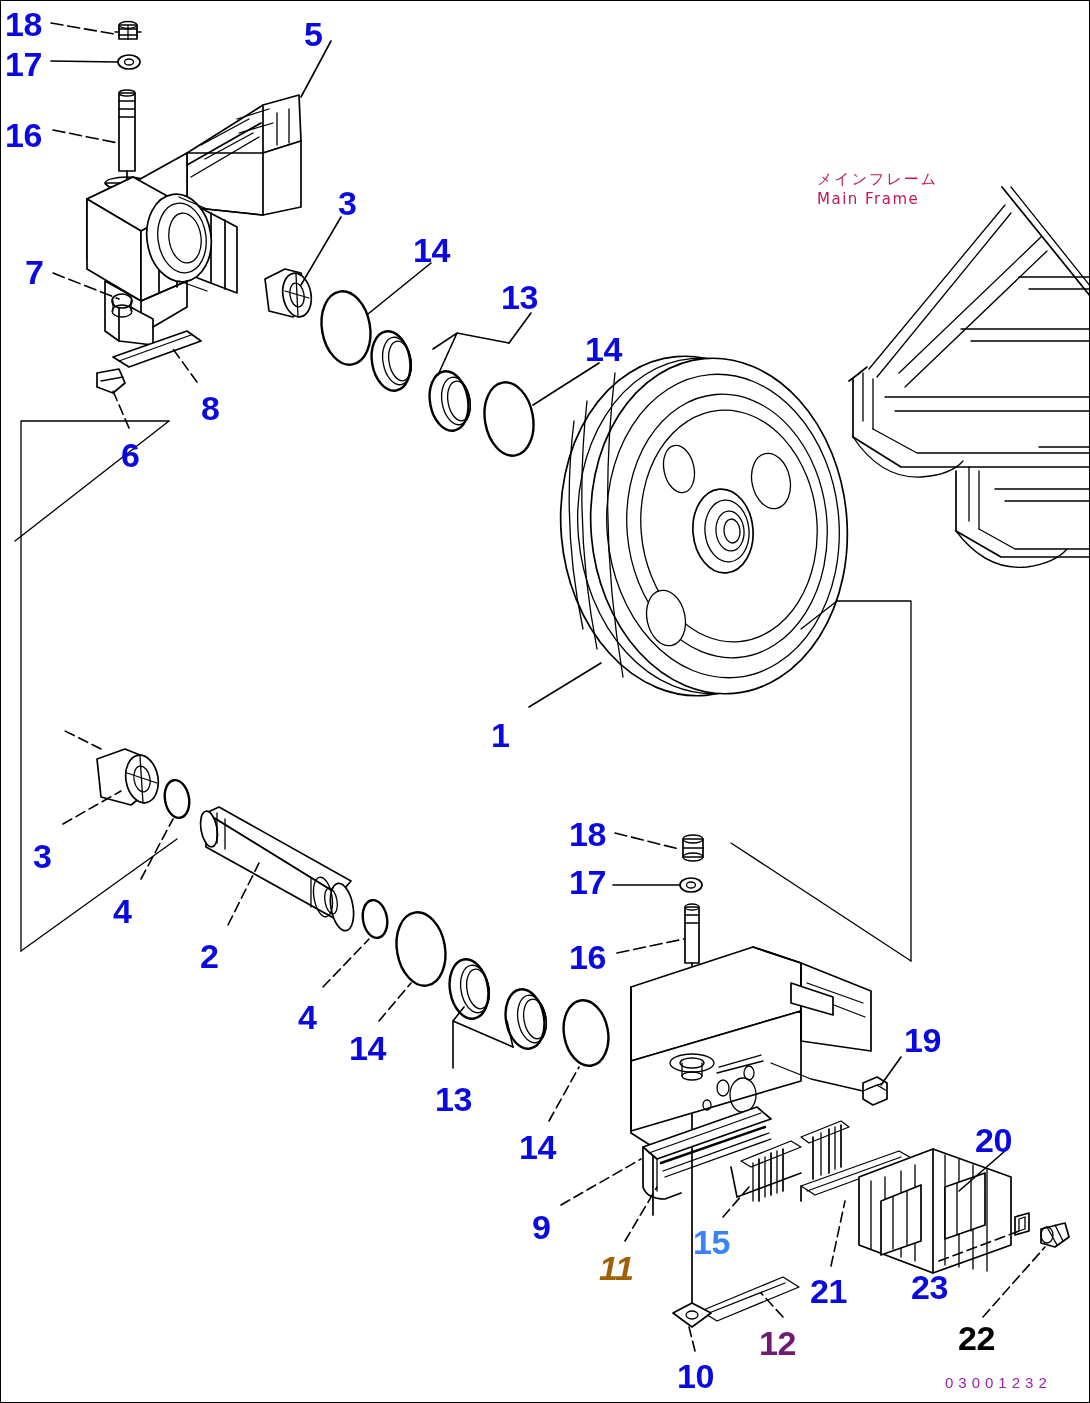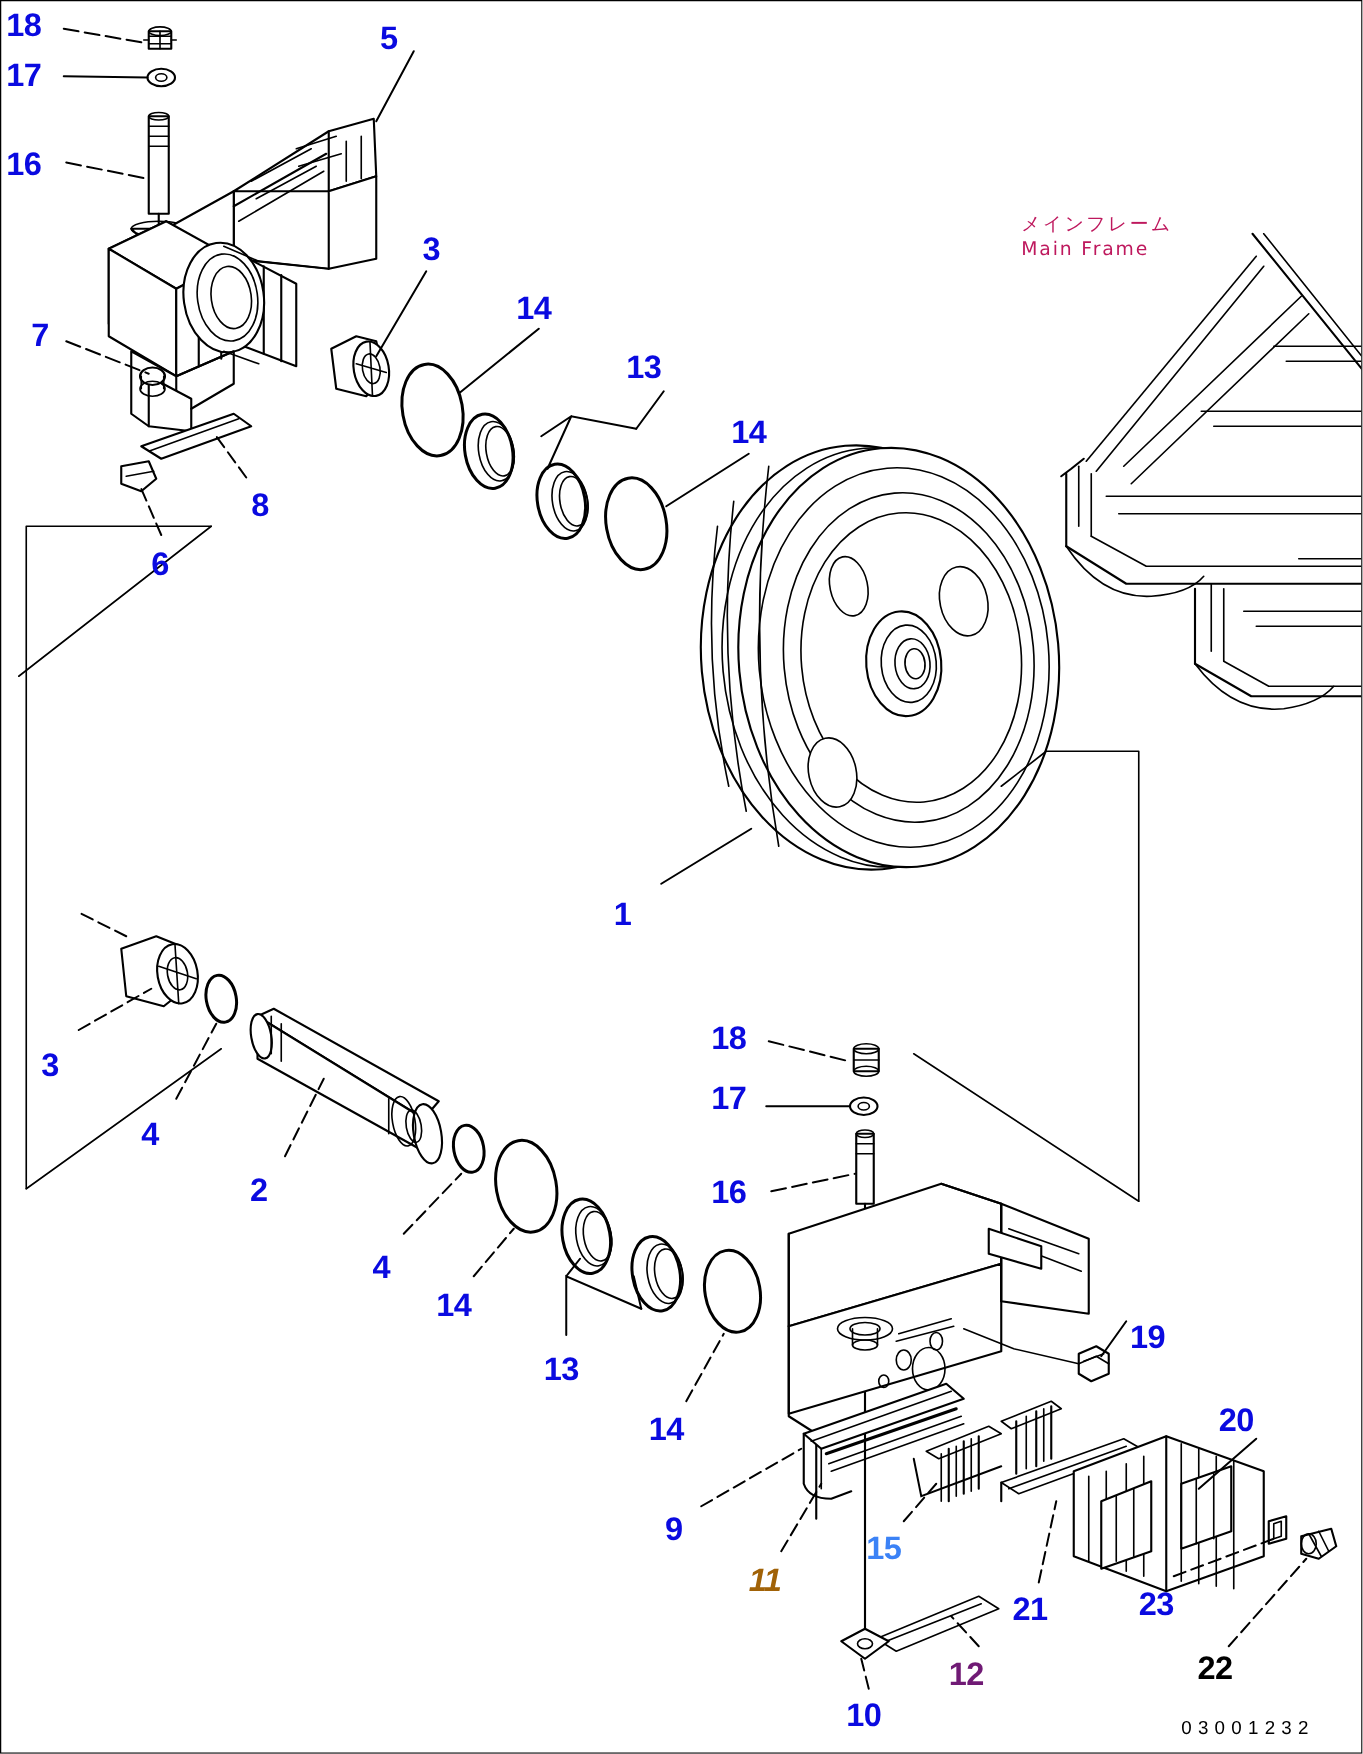--- a/index.html
+++ b/index.html
@@ -11,39 +11,39 @@
     box-sizing:border-box;
     overflow:hidden;
     font-family:"Liberation Sans", sans-serif;
   }
   #art{position:absolute;left:0;top:0;width:1090px;height:1403px;}
   .callout{
     position:absolute;
     color:#0a0ae0;
     font-weight:bold;
     font-family:"Liberation Sans", sans-serif;
-    font-size:26px;
+    font-size:34px;
     line-height:1;
     letter-spacing:-0.5px;
     white-space:nowrap;
     user-select:none;
   }
   .frame-note{
     position:absolute;
     color:#be185d;
     font-family:"DejaVu Sans", sans-serif;
     font-size:15px;
     line-height:1.35;
     letter-spacing:2px;
     white-space:nowrap;
   }
   .frame-note .l2{letter-spacing:1.5px;}
   .docnum{
     position:absolute;
-    color:#000000;
+    color:#a21caf;
     font-family:"Liberation Sans", sans-serif;
     font-size:15px;
     letter-spacing:5px;
     white-space:nowrap;
   }
 </style>
 </head>
 <body>
 
 <div id="page">
@@ -432,21 +432,21 @@
       <div class="callout" style="left: 297px; top: 999px; color: rgb(10, 10, 224);">4</div>
       <div class="callout" style="left: 348px; top: 1030px; color: rgb(10, 10, 224);">14</div>
       <div class="callout" style="left: 434px; top: 1081px; color: rgb(10, 10, 224);">13</div>
       <div class="callout" style="left: 518px; top: 1129px; color: rgb(10, 10, 224);">14</div>
       <div class="callout" style="left: 568px; top: 816px; color: rgb(10, 10, 224);">18</div>
       <div class="callout" style="left: 568px; top: 864px; color: rgb(10, 10, 224);">17</div>
       <div class="callout" style="left: 568px; top: 939px; color: rgb(10, 10, 224);">16</div>
       <div class="callout" style="left: 531px; top: 1209px; color: rgb(10, 10, 224);">9</div>
       <div class="callout" style="left: 598px; top: 1250px; color: #a16207; font-style: italic;">11</div>
       <div class="callout" style="left: 692px; top: 1224px; color: #3b82f6;">15</div>
-      <div class="callout" style="left: 903px; top: 1055px; color: rgb(10, 10, 224);">19</div>
+      <div class="callout" style="left: 903px; top: 1022px; color: rgb(10, 10, 224);">19</div>
       <div class="callout" style="left: 974px; top: 1122px; color: rgb(10, 10, 224);">20</div>
       <div class="callout" style="left: 809px; top: 1273px; color: rgb(10, 10, 224);">21</div>
       <div class="callout" style="left: 910px; top: 1269px; color: rgb(10, 10, 224);">23</div>
       <div class="callout" style="left: 957px; top: 1320px; color: #000000;">22</div>
       <div class="callout" style="left: 676px; top: 1358px; color: rgb(10, 10, 224);">10</div>
       <div class="callout" style="left: 758px; top: 1325px; color: #701a75;">12</div>
     </div>
 
 </div>
 

